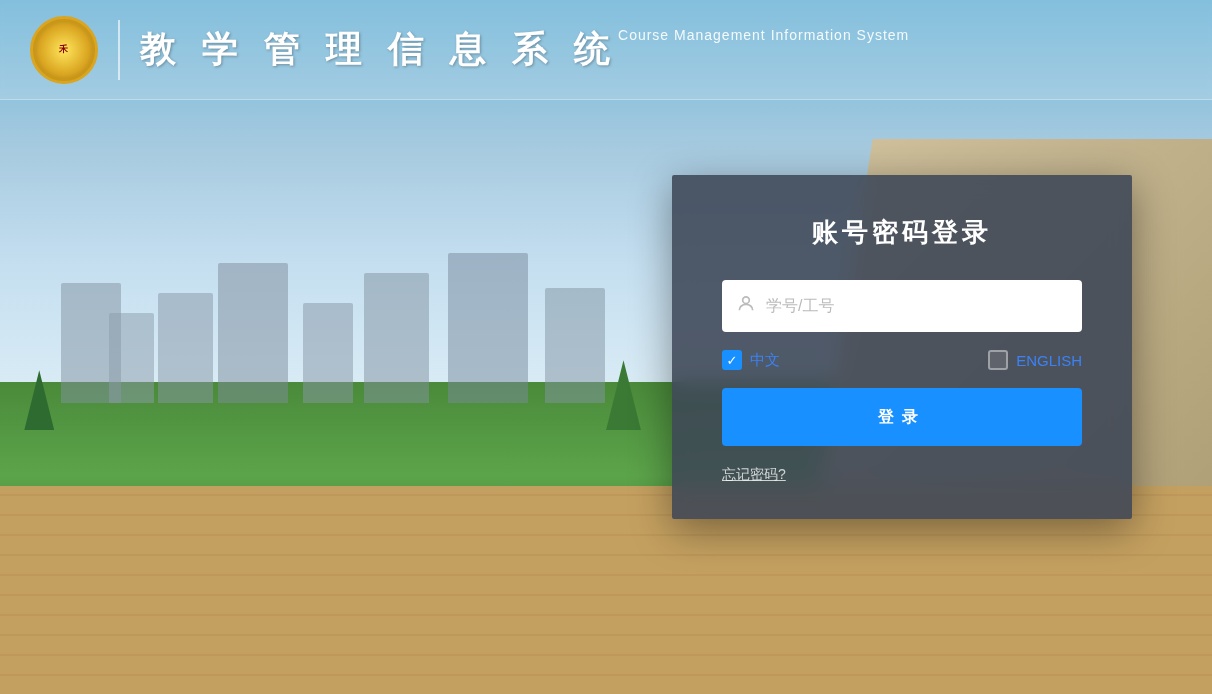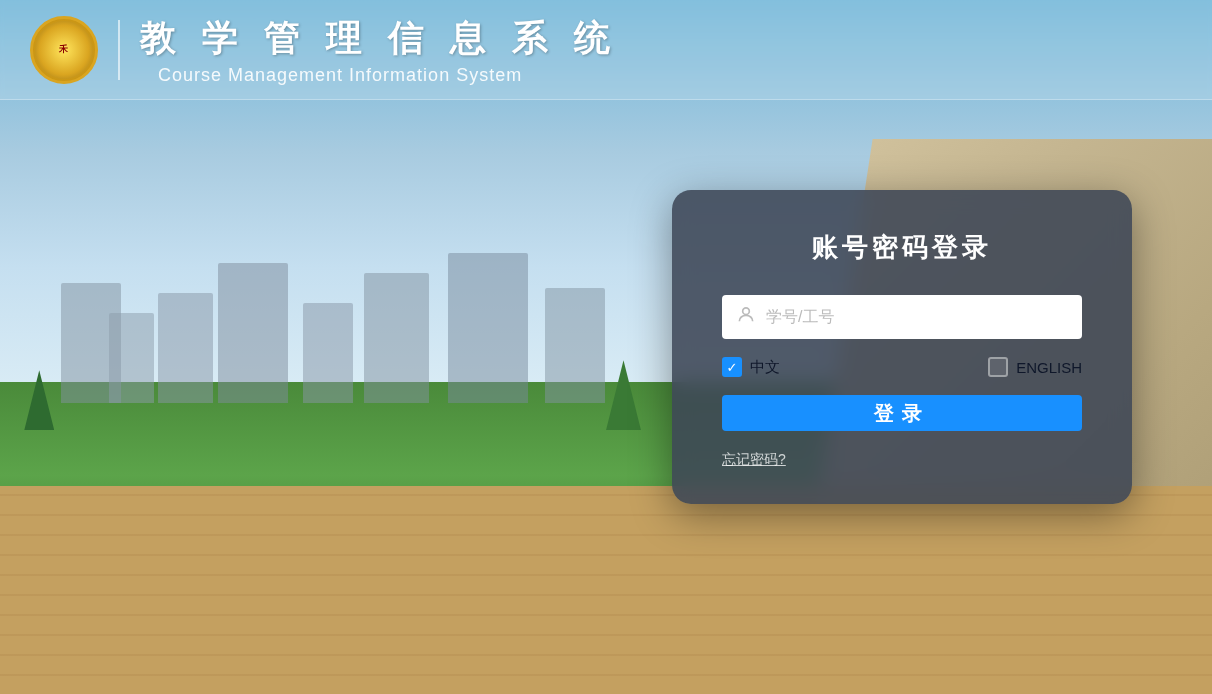--- a/index.html
+++ b/index.html
@@ -118,48 +118,46 @@
 
     .header-divider {
       width: 2px;
       height: 60px;
       background: rgba(255,255,255,0.6);
       margin: 0 20px;
     }
 
     .header-title-block {
       display: flex;
-      flex-direction: column;
     }
 
     .header-title-cn {
       font-size: 36px;
       font-weight: bold;
       color: #fff;
       letter-spacing: 8px;
       text-shadow: 1px 1px 3px rgba(0,0,0,0.3);
     }
 
     .header-title-en {
-      font-size: 18px;
+      font-size: 14px;
       color: rgba(255,255,255,0.9);
       letter-spacing: 1px;
       margin-top: 2px;
-      margin-left: 18px;
     }
 
     
     .login-card {
       position: absolute;
       top: 50%;
       right: 80px;
       transform: translateY(-50%);
       width: 460px;
       background: rgba(60, 70, 85, 0.88);
-      border-radius: 19px;
+      border-radius: 2px;
       padding: 40px 50px 35px 50px;
       z-index: 20;
       backdrop-filter: blur(10px);
       box-shadow: 0 10px 40px rgba(0,0,0,0.4);
     }
 
     .login-title {
       text-align: center;
       color: #fff;
       font-size: 26px;
@@ -178,21 +176,21 @@
       left: 14px;
       top: 50%;
       transform: translateY(-50%);
       color: #aaa;
       font-size: 18px;
       z-index: 1;
     }
 
     .login-input {
       width: 100%;
-      height: 44px;
+      height: 52px;
       border: none;
       border-radius: 4px;
       background: #fff;
       padding: 0 16px 0 44px;
       font-size: 16px;
       color: #333;
       outline: none;
     }
 
     .login-input::placeholder {
@@ -231,36 +229,36 @@
       border-color: rgba(255,255,255,0.4);
     }
 
     .checkmark {
       color: #fff;
       font-size: 13px;
       line-height: 1;
     }
 
     .lang-label {
-      color: #0f172a;
+      color: #3b82f6;
       font-size: 15px;
     }
 
     .lang-separator {
       flex: 1;
     }
 
     .login-btn {
       width: 100%;
-      height: 36px;
+      height: 58px;
       background: #1890FF;
       border: none;
       border-radius: 4px;
       color: #fff;
-      font-size: 20px;
+      font-size: 16px;
       font-weight: bold;
       letter-spacing: 8px;
       cursor: pointer;
       margin-bottom: 20px;
       transition: background 0.2s;
     }
 
     .browser-hint {
       color: rgba(255,255,255,0.75);
       font-size: 13px;

